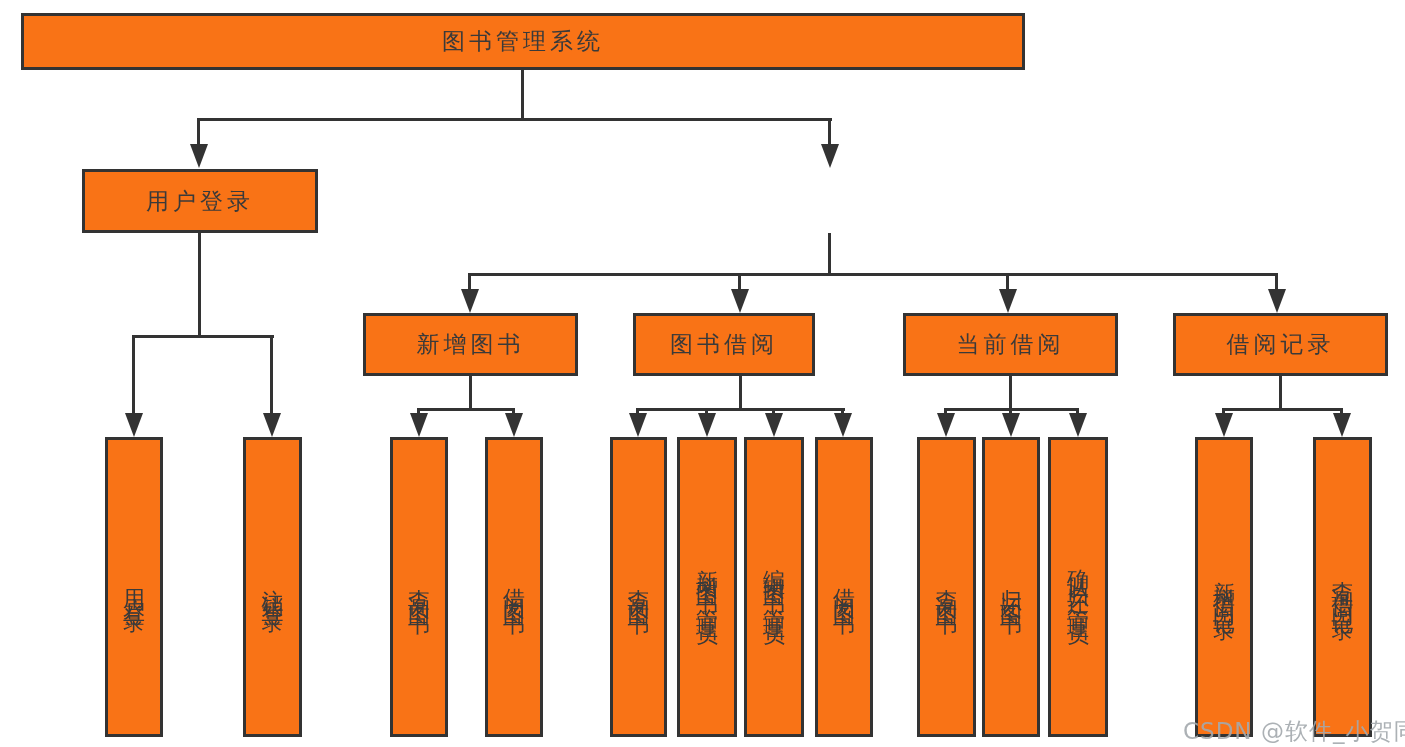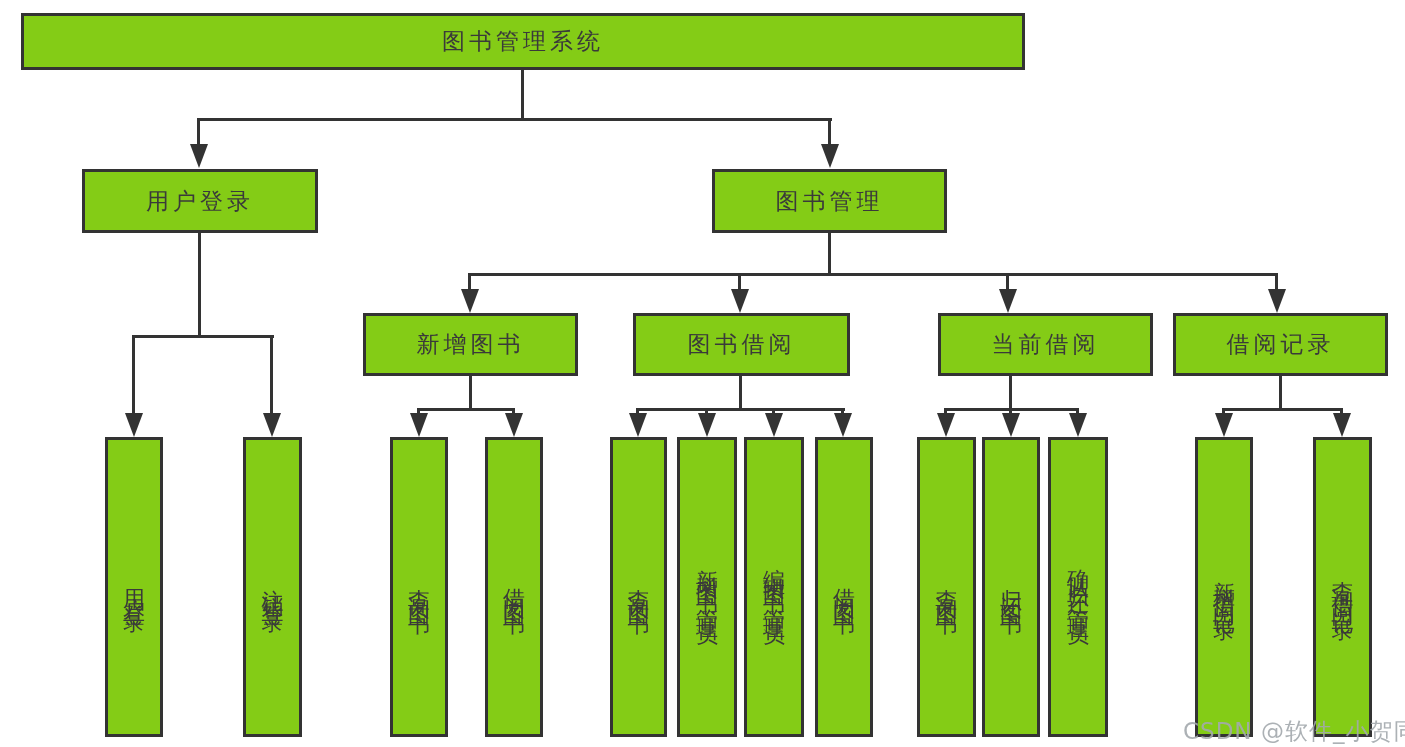--- a/index.html
+++ b/index.html
@@ -8,21 +8,21 @@
     width: 1405px;
     height: 747px;
     background: #ffffff;
     font-family: "DejaVu Sans", "Liberation Sans", sans-serif;
     overflow: hidden;
   }
   .box {
     position: absolute;
     box-sizing: border-box;
     border: 3px solid #333333;
-    background: #84cc16;
+    background: #f97316;
     display: flex;
     align-items: center;
     justify-content: center;
     color: #3a3a3a;
   }
   .hlabel {
     font-size: 23px;
     letter-spacing: 4px;
     white-space: nowrap;
     color: #3a3a3a;
@@ -58,33 +58,30 @@
 <div class="stage">
 
   <div class="box" style="left:21px; top:13px; width:1004px; height:57px;">
     <span class="hlabel">图书管理系统</span>
   </div>
 
   <div class="box" style="left:82px; top:169px; width:236px; height:64px;">
     <span class="hlabel">用户登录</span>
   </div>
 
-  <div class="box" style="left:712px; top:169px; width:235px; height:64px;">
-    <span class="hlabel">图书管理</span>
-  </div>
 
   <div class="box" style="left:363px; top:313px; width:215px; height:63px;">
     <span class="hlabel">新增图书</span>
   </div>
 
-  <div class="box" style="left:633px; top:313px; width:217px; height:63px;">
+  <div class="box" style="left:633px; top:313px; width:182px; height:63px;">
     <span class="hlabel">图书借阅</span>
   </div>
 
-  <div class="box" style="left:938px; top:313px; width:215px; height:63px;">
+  <div class="box" style="left:903px; top:313px; width:215px; height:63px;">
     <span class="hlabel">当前借阅</span>
   </div>
 
   <div class="box" style="left:1173px; top:313px; width:215px; height:63px;">
     <span class="hlabel">借阅记录</span>
   </div>
 
   <div class="box" style="left:105px; top:437px; width:58px; height:300px;">
     <span class="vlabel">用户登录</span>
   </div>

